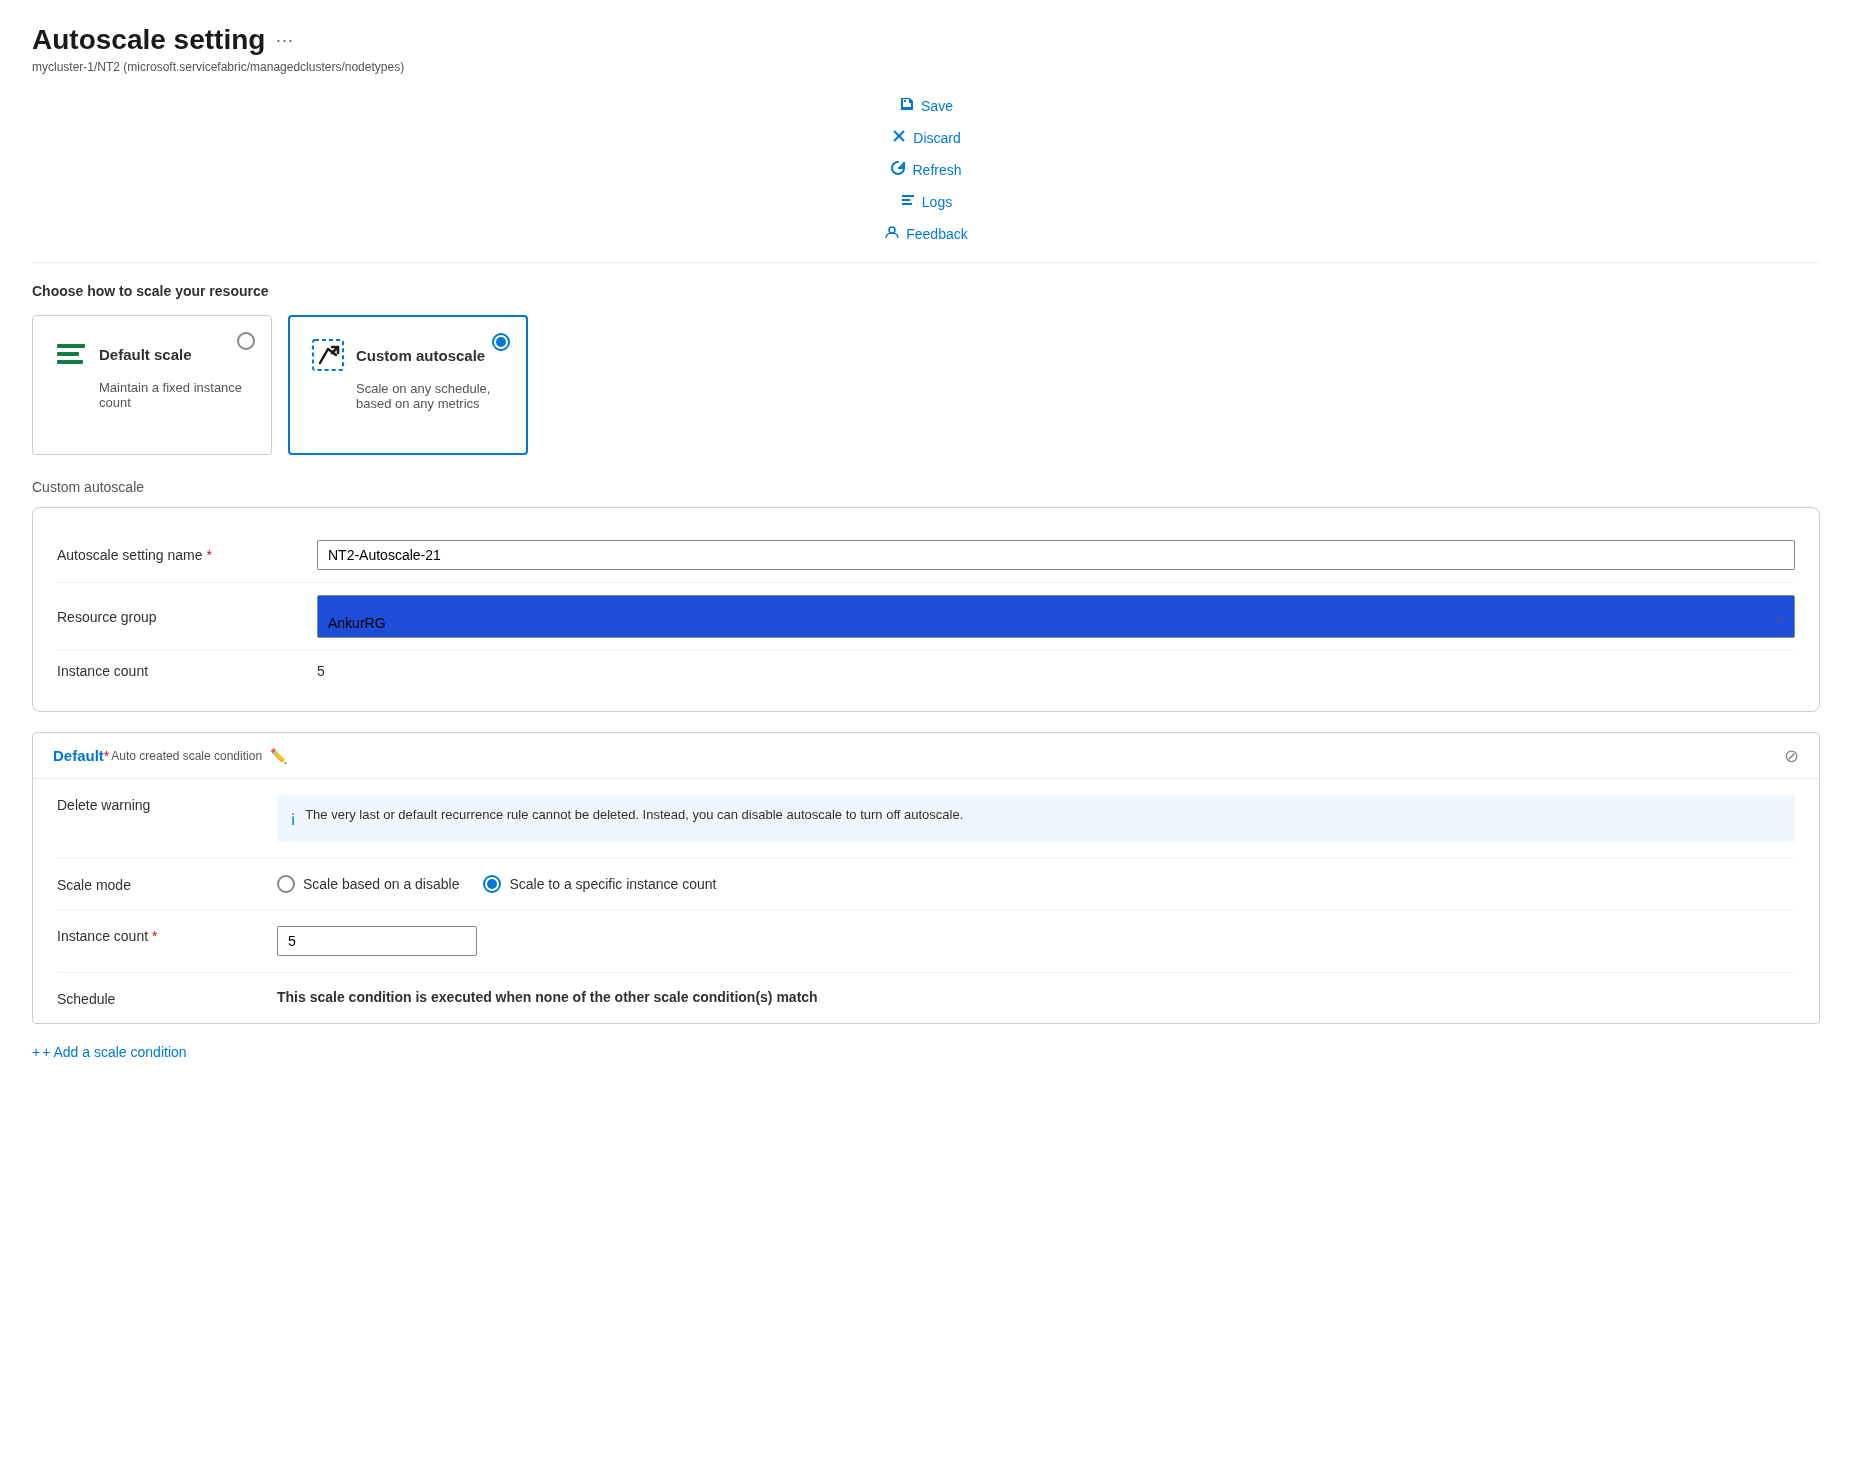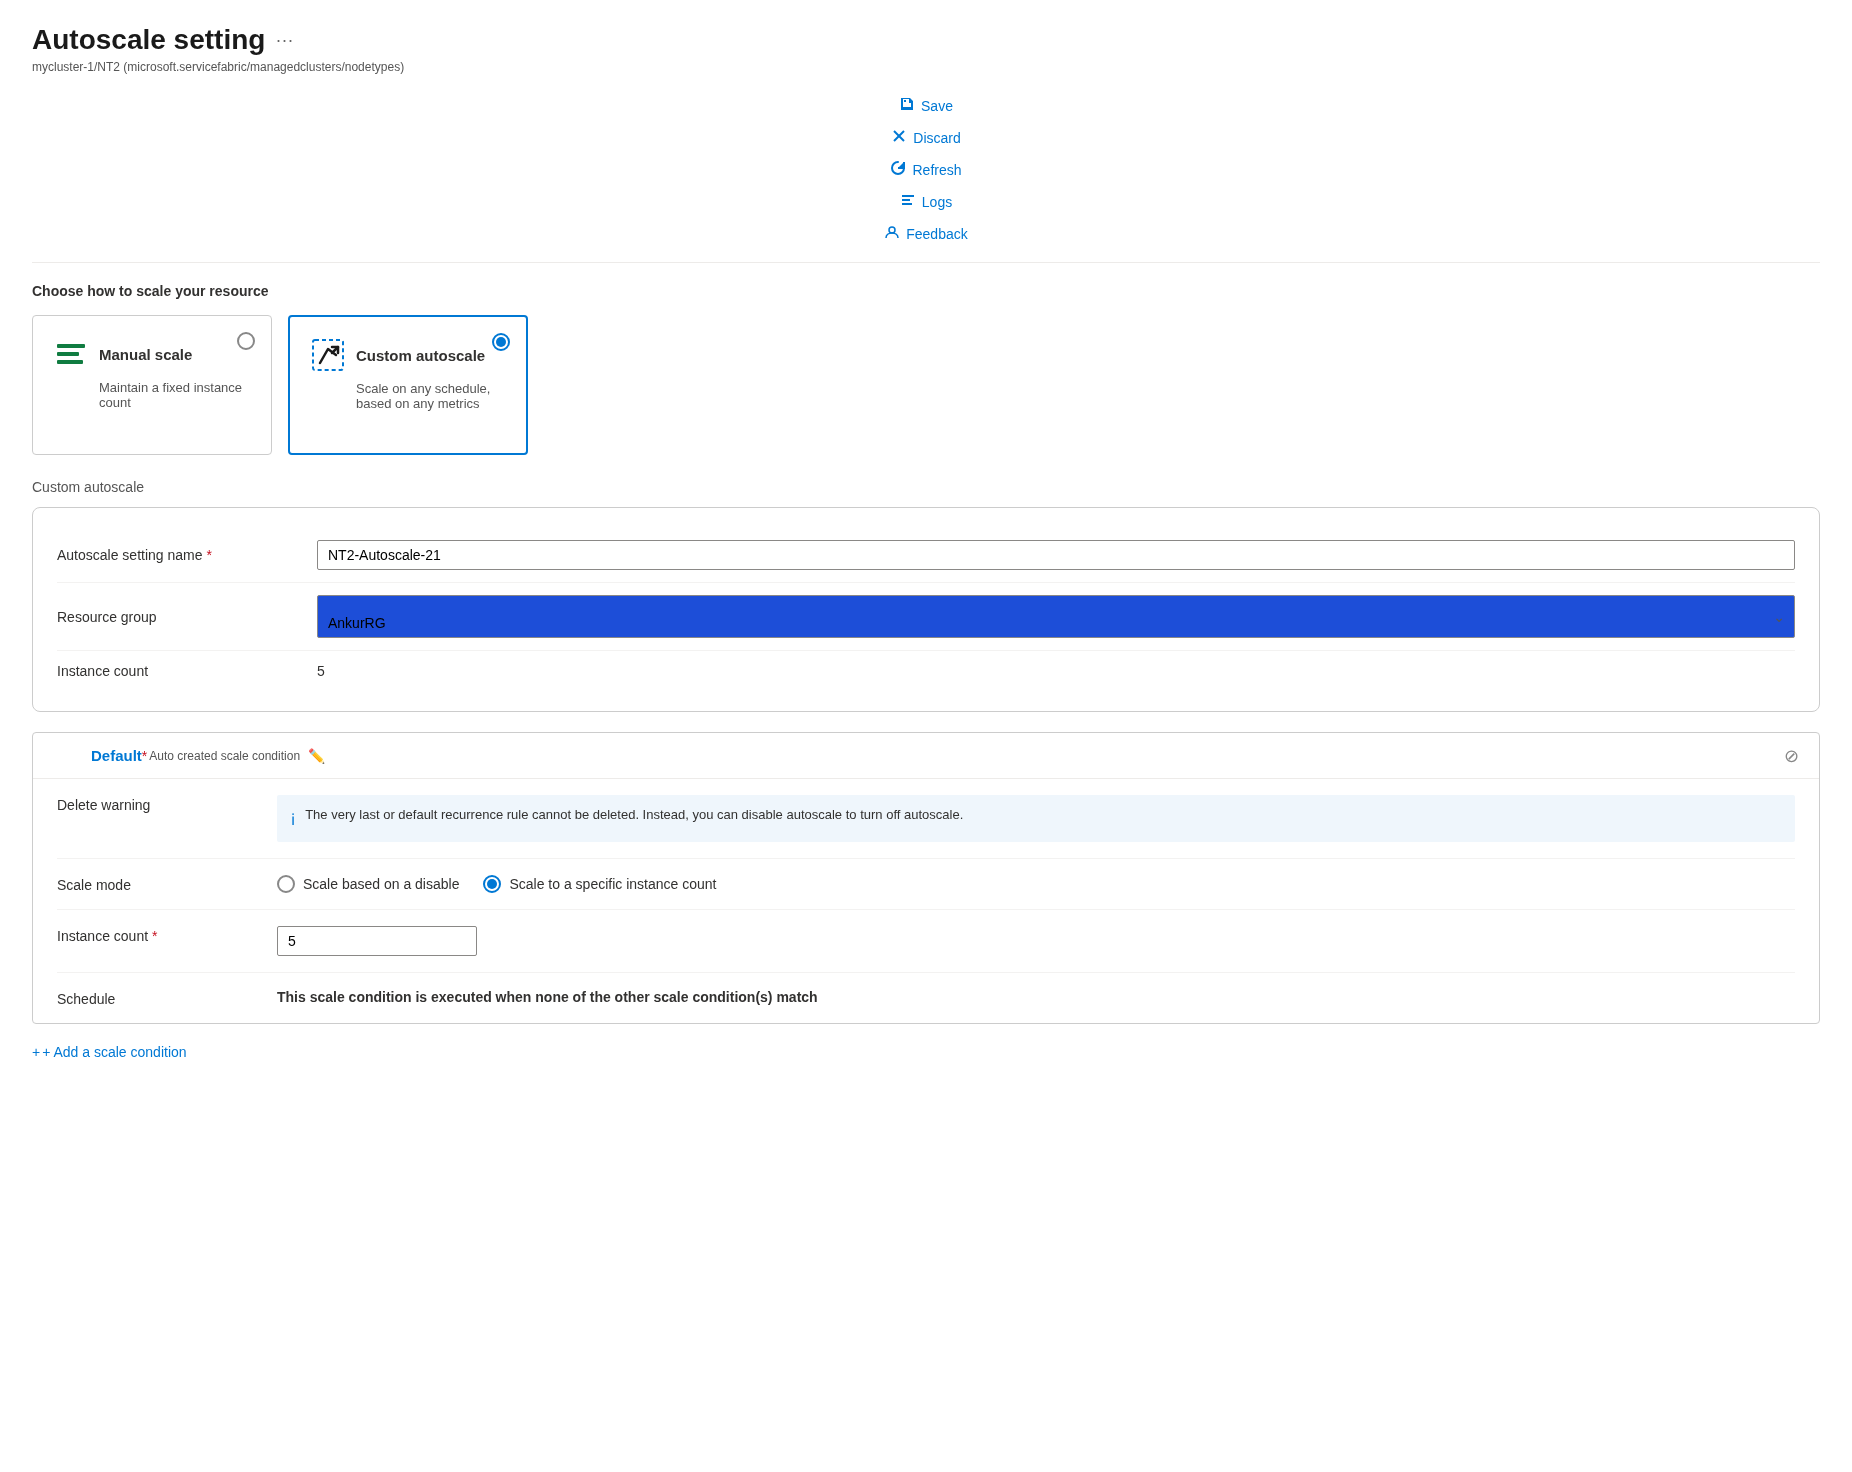--- a/index.html
+++ b/index.html
@@ -192,21 +192,20 @@
       display: flex;
       align-items: center;
       padding: 14px 20px;
       border-bottom: 1px solid #edebe9;
       position: relative;
     }
     .condition-title-default {
       color: #0078d4;
       font-weight: 700;
       font-size: 15px;
-      margin-left: 38px;
     }
     .required-star { color: #c50f1f; }
     .condition-title-text {
       margin-left: 2px;
       font-size: 12px;
       color: #555;
     }
     .edit-icon {
       margin-left: 8px;
       color: #0078d4;
@@ -367,21 +366,21 @@
       </div>
     </div>
     <div class="scale-card-header">
       <div class="scale-card-icon manual-icon">
         <svg viewBox="0 0 36 36" fill="none">
           <rect x="4" y="8" width="28" height="4" rx="1" fill="#107c41"></rect>
           <rect x="4" y="16" width="22" height="4" rx="1" fill="#107c41"></rect>
           <rect x="4" y="24" width="26" height="4" rx="1" fill="#107c41"></rect>
         </svg>
       </div>
-      <span class="scale-card-title">Manual scale</span>
+      <span class="scale-card-title">Default scale</span>
     </div>
     <div class="scale-card-desc">Maintain a fixed instance count</div>
   </div>
 
   <div class="scale-card selected">
     <div class="scale-card-radio">
       <div class="radio-outer checked">
         <div class="radio-inner"></div>
       </div>
     </div>

